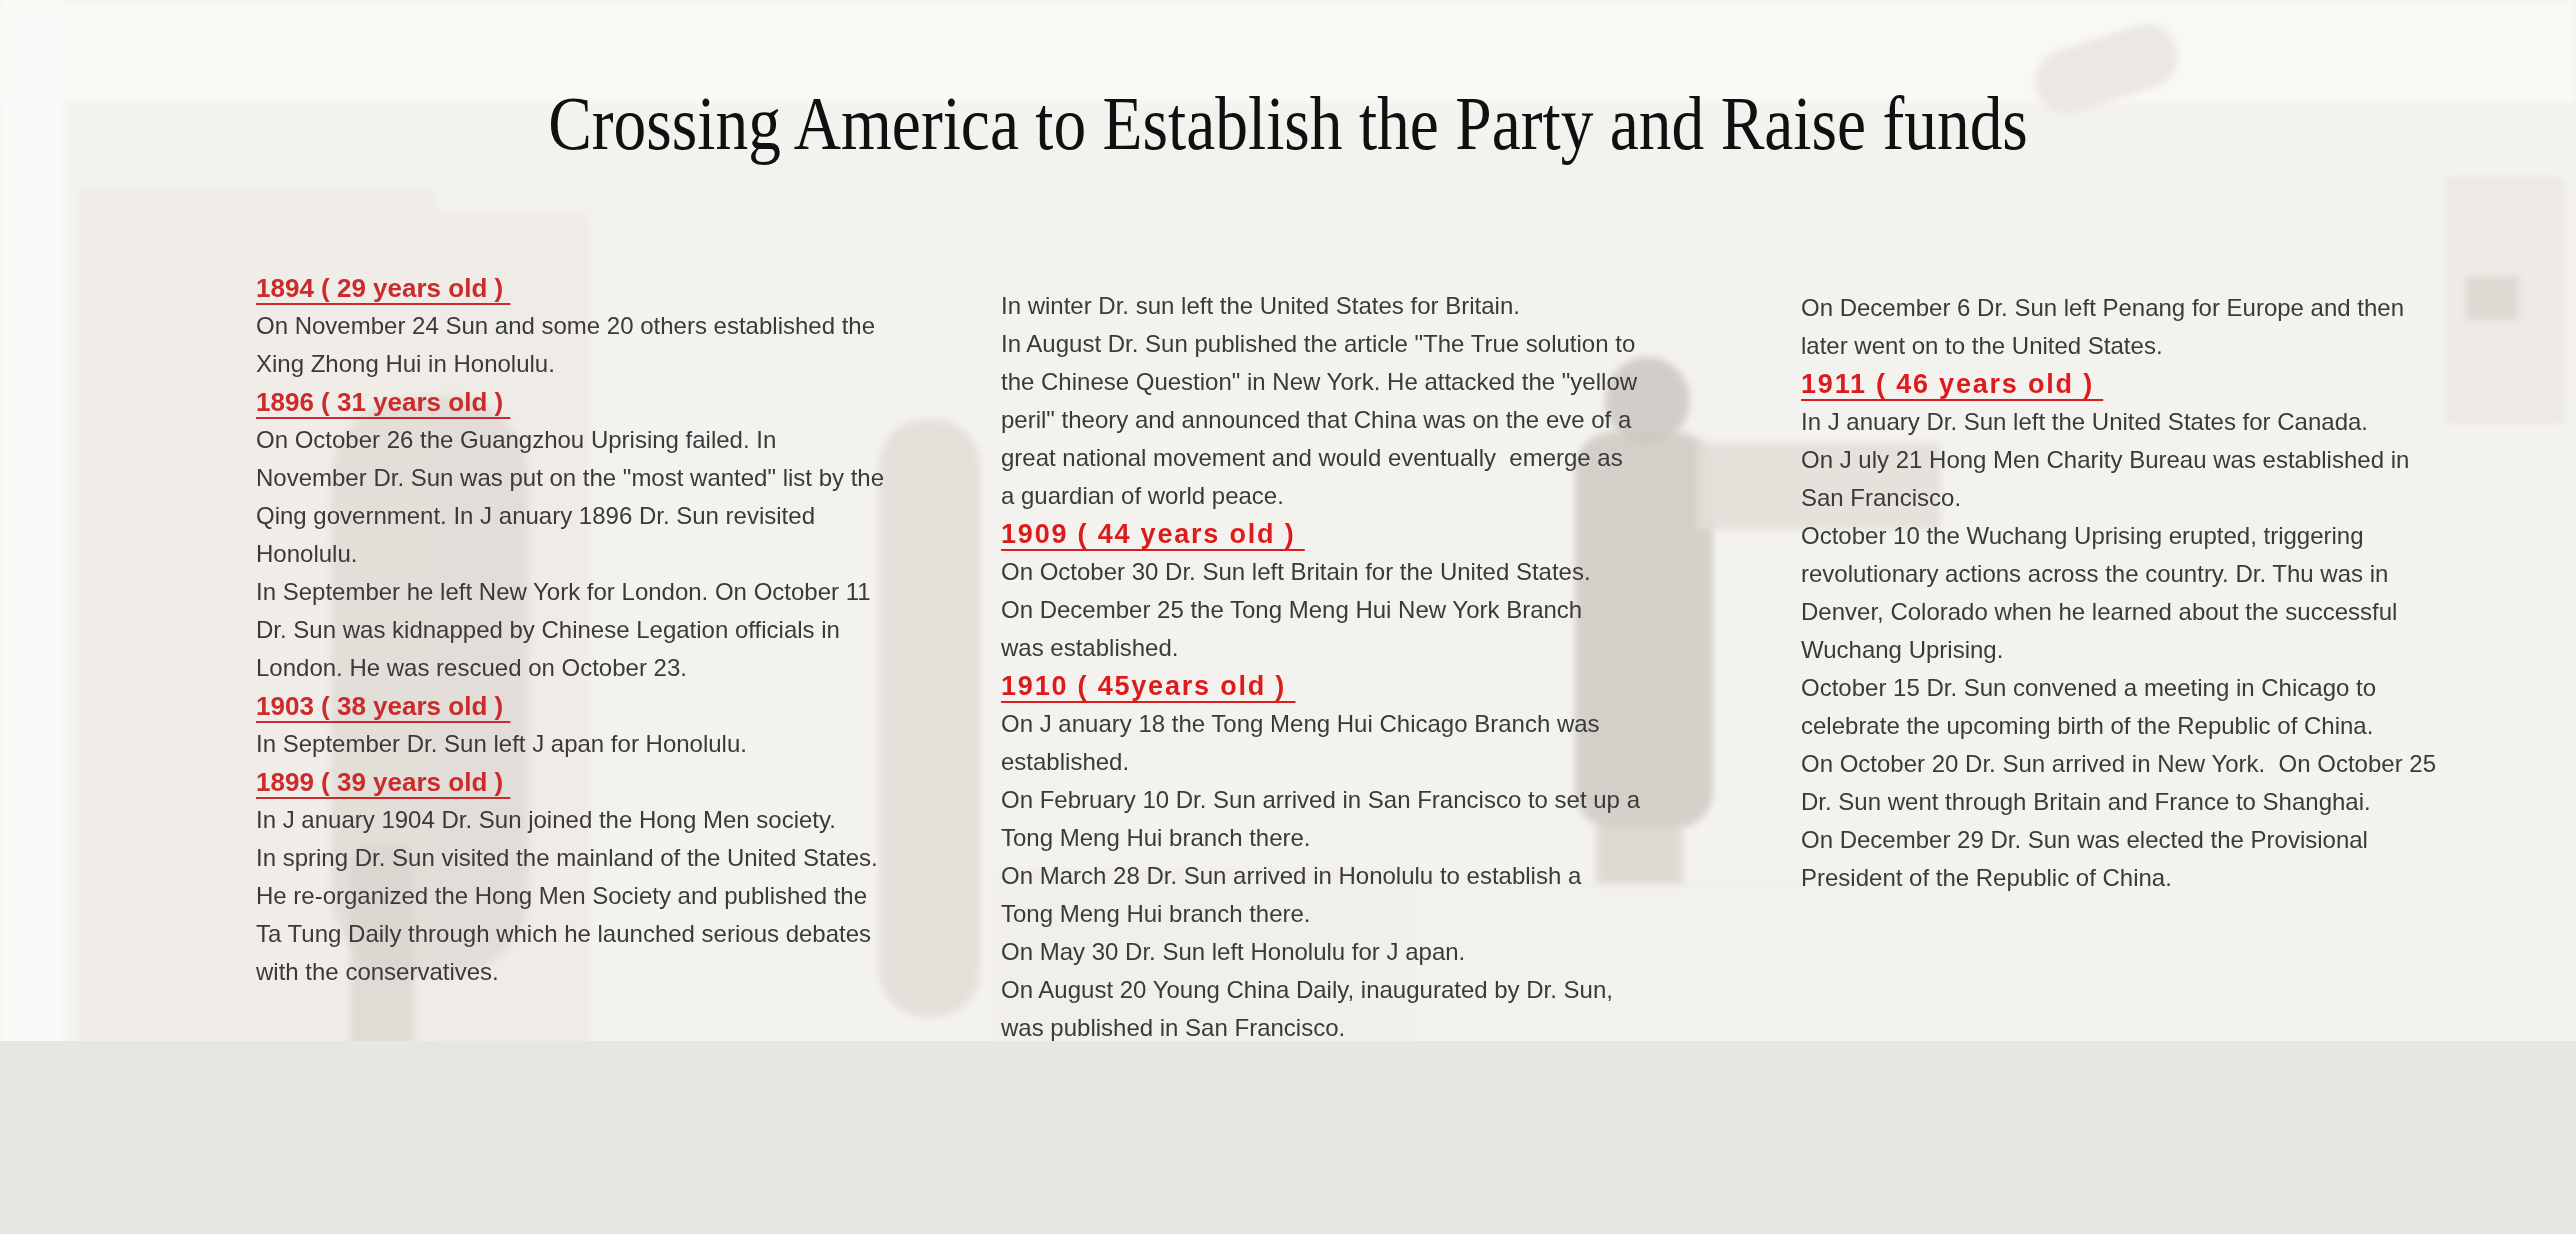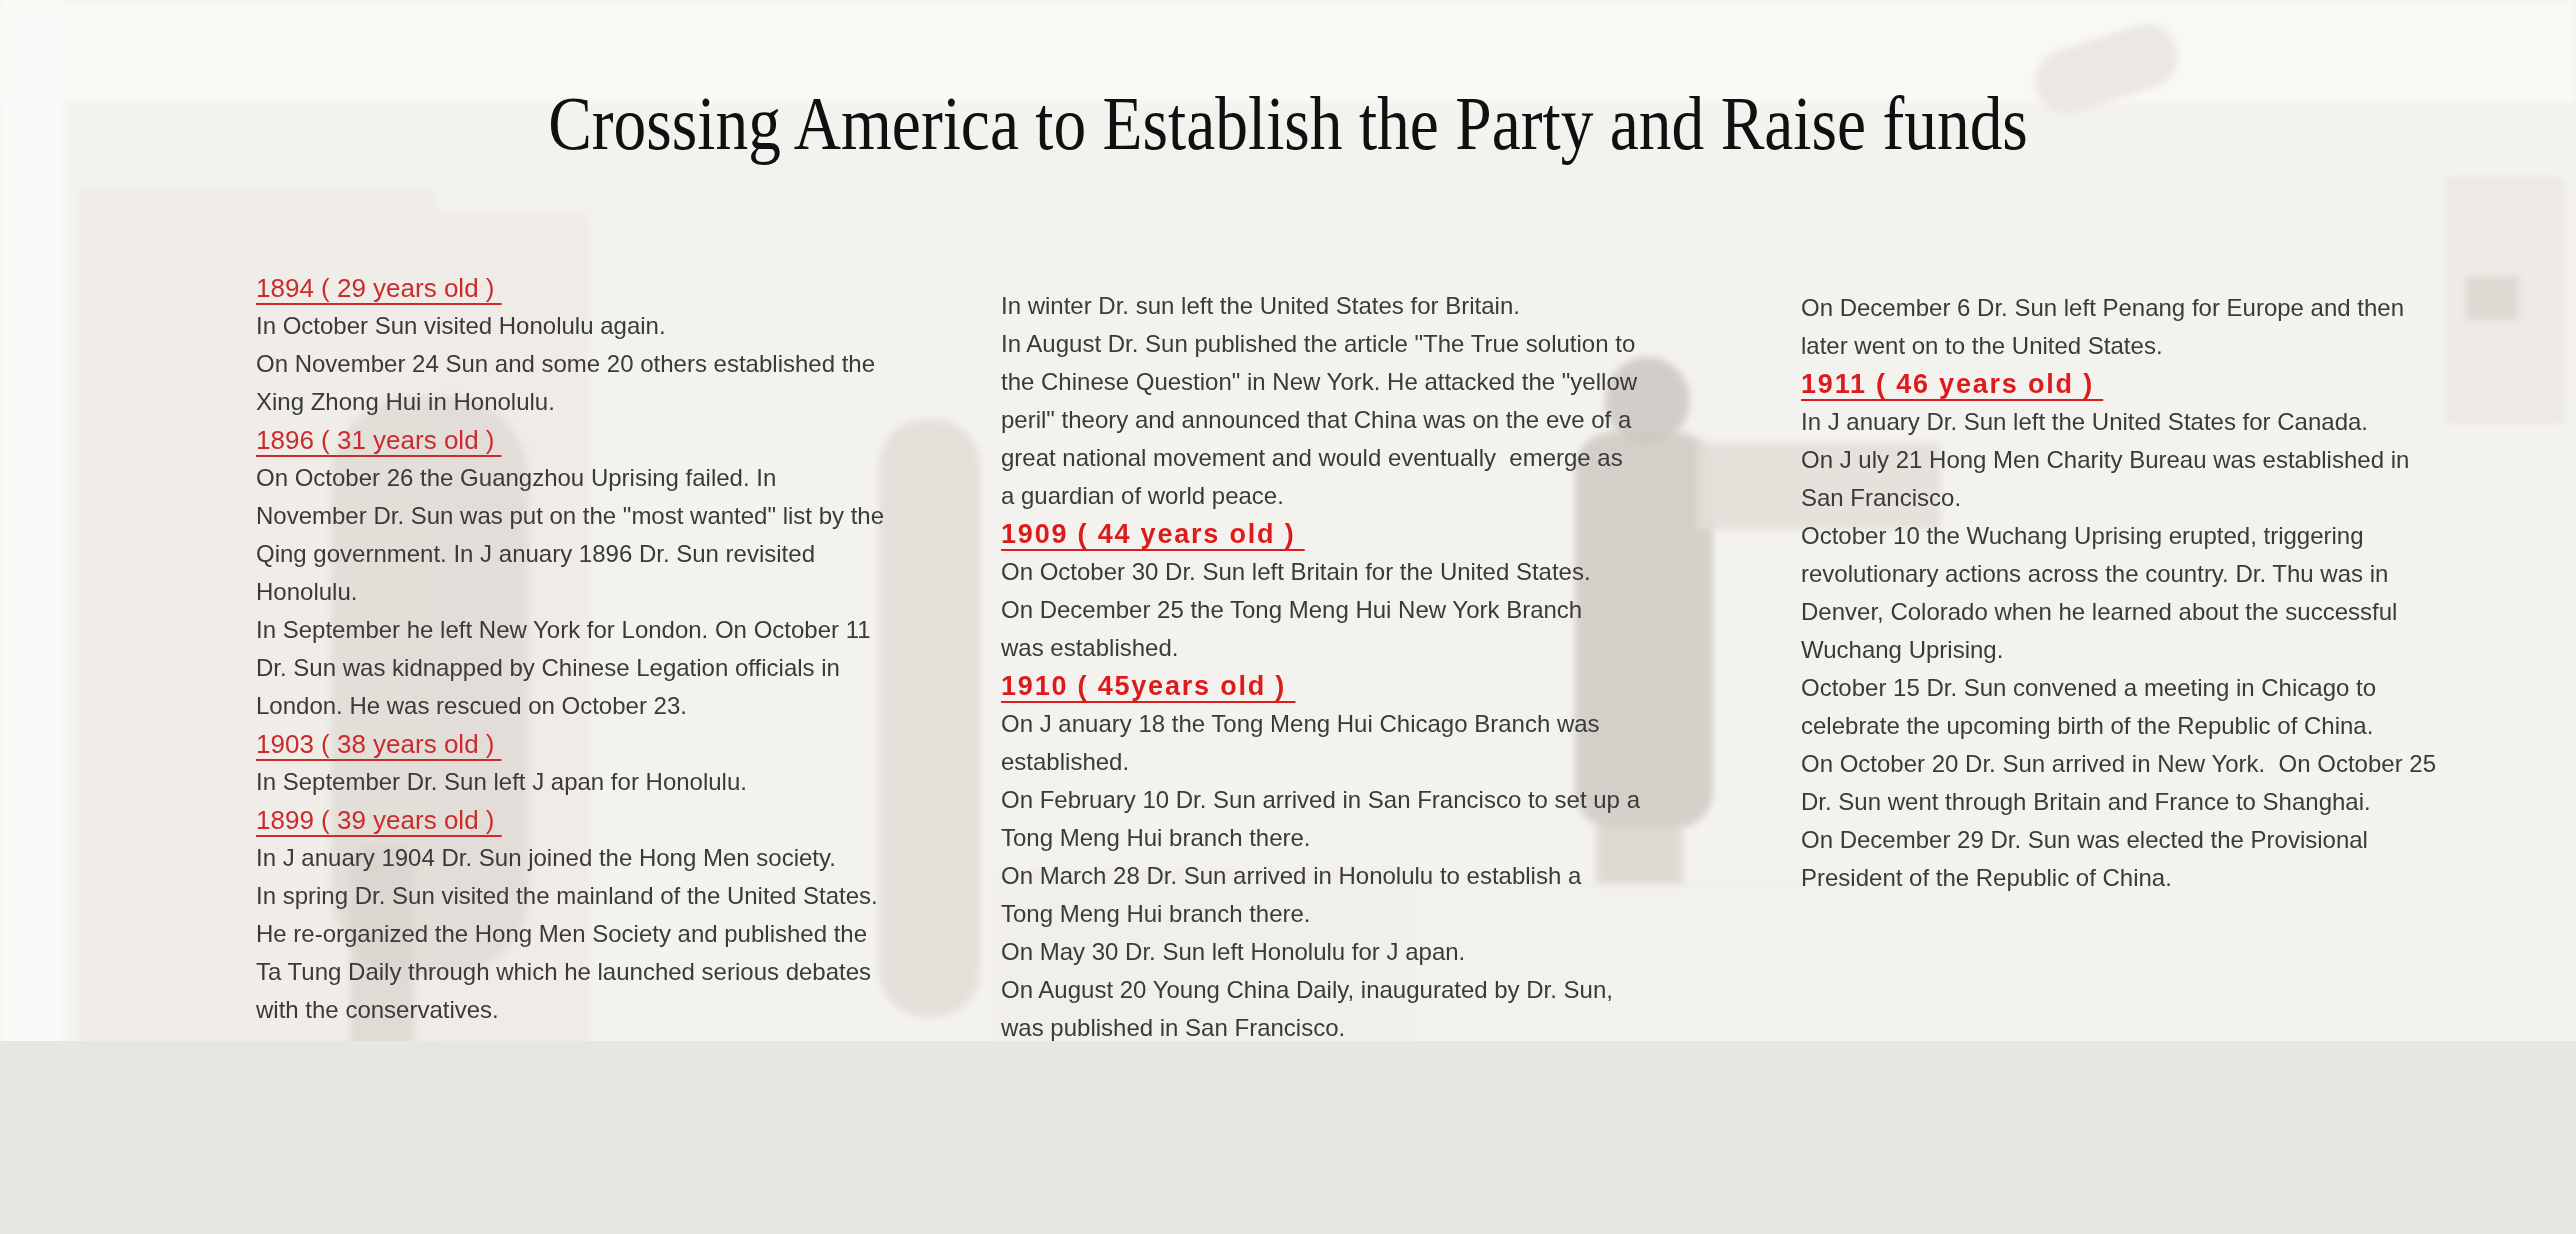--- a/index.html
+++ b/index.html
@@ -65,21 +65,21 @@
     white-space:pre;            
     line-height:38px;
     margin:0;
   }
   .block.p{
     font-size:24px;
     color:var(--body-text);
   }
   .block.h-bold{
     font-size:26px;
-    font-weight:normal;
+    font-weight:bold;
     color:var(--red-bold);
     text-decoration:underline;
     text-decoration-thickness:1.8px;
     text-underline-offset:5.5px;
   }
   .block.h-light{
     font-size:27px;
     font-weight:bold;
     letter-spacing:1.8px;
     color:var(--red-light);
@@ -110,21 +110,20 @@
     <div class="shape ceiling-wisp"></div>
     <div class="shape case-bl"></div>
     <div class="shape case-br"></div>
     <div class="shape case-bottom-left"></div>
   </div>
 
   <h1 class="title">Crossing America to Establish the Party and Raise funds</h1>
 
   <div class="col col1">
       <div class="block h-bold">1894 ( 29 years old ) </div>
-      <div class="block p">In October Sun visited Honolulu again.</div>
       <div class="block p">On November 24 Sun and some 20 others established the
 Xing Zhong Hui in Honolulu.</div>
       <div class="block h-bold">1896 ( 31 years old ) </div>
       <div class="block p">On October 26 the Guangzhou Uprising failed. In
 November Dr. Sun was put on the "most wanted" list by the
 Qing government. In J anuary 1896 Dr. Sun revisited
 Honolulu.</div>
       <div class="block p">In September he left New York for London. On October 11
 Dr. Sun was kidnapped by Chinese Legation officials in
 London. He was rescued on October 23.</div>

